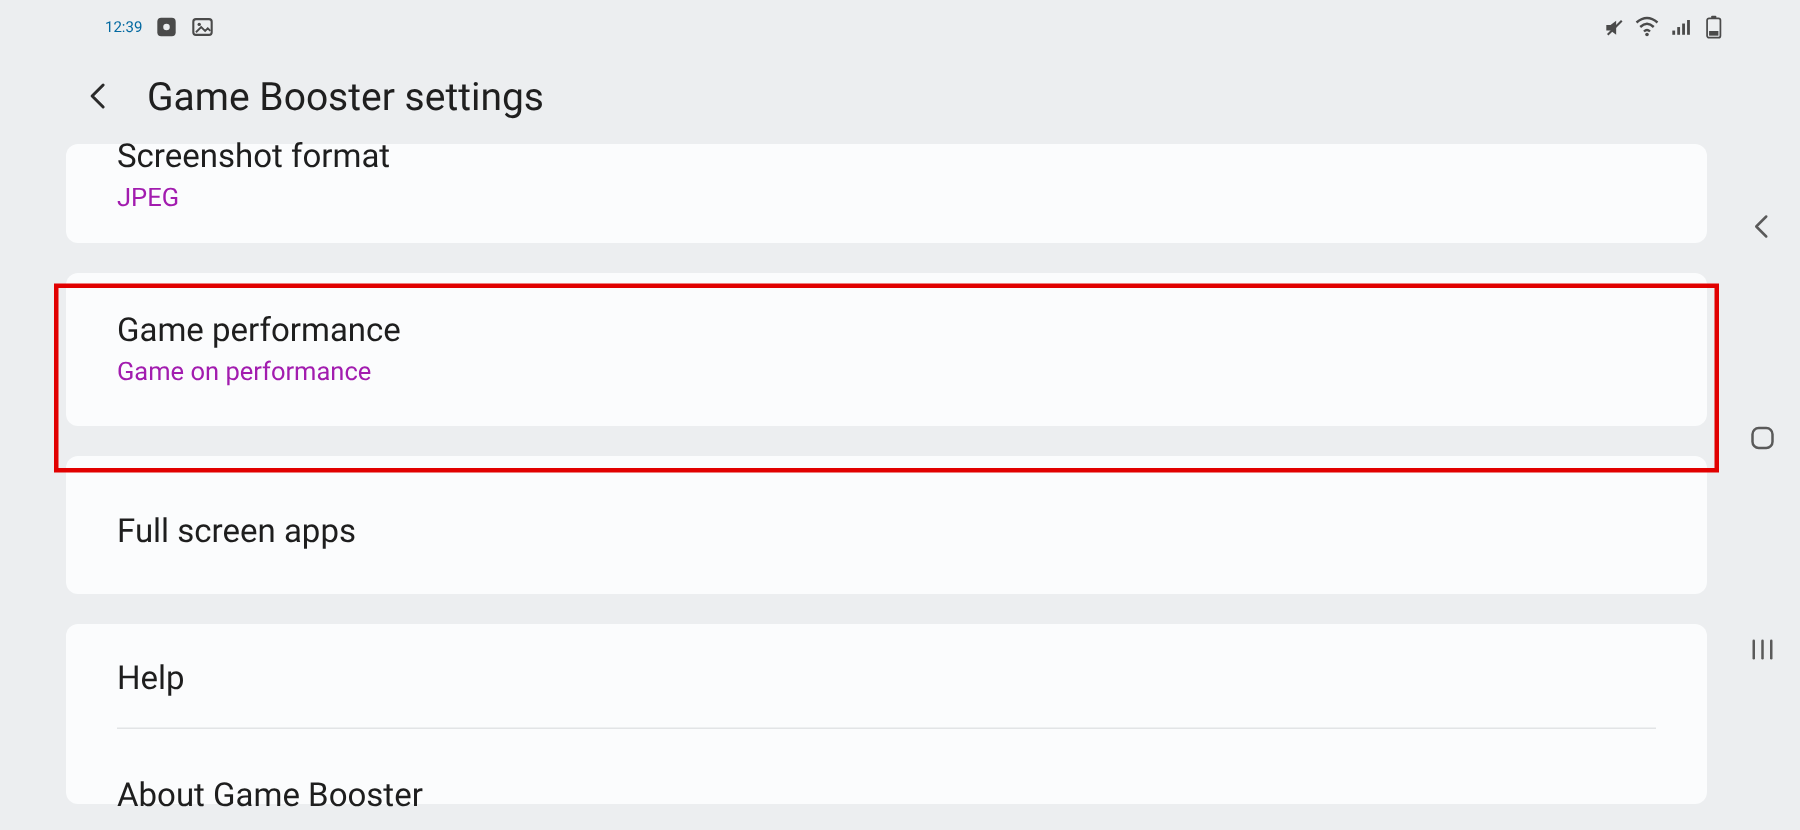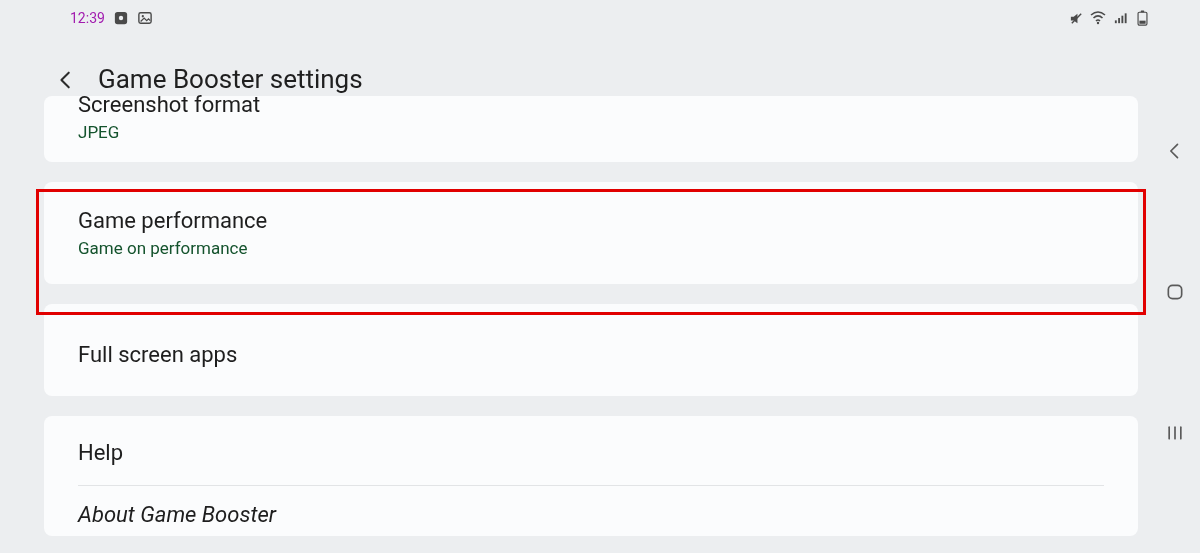--- a/index.html
+++ b/index.html
@@ -13,34 +13,34 @@
 
   
   .status-bar {
     position: absolute;
     top: 6px; left: 0; right: 0;
     height: 24px;
     padding: 0 50px 0 70px;
     display: flex;
     align-items: center;
     justify-content: space-between;
-    font-size: 14px;
-    color: #a21caf;
+    font-size: 10px;
+    color: #0369a1;
   }
   .status-left { display: flex; align-items: center; gap: 8px; }
   .status-right { display: flex; align-items: center; gap: 6px; }
   .mini-icon { display:inline-flex; align-items:center; justify-content:center; width:16px; height:16px; color:#4a4a4a; }
 
   
   .header {
     position: absolute;
     top: 50px; left: 52px; right: 60px;
     height: 44px;
     display: flex;
-    align-items: flex-end;
+    align-items: flex-start;
     gap: 18px;
   }
   .back-btn {
     width: 28px; height: 28px;
     display:flex; align-items:center; justify-content:center;
     color:#2b2b2b;
     cursor:pointer;
   }
   .header-title {
     font-size: 26px;
@@ -71,21 +71,21 @@
     border-bottom-right-radius: 8px;
     padding-bottom: 8px;
   }
   .item-title {
     font-size: 22px;
     color: #1e1e1e;
     line-height: 1.35;
   }
   .item-sub {
     font-size: 17px;
-    color: #14532d;
+    color: #a21caf;
     margin-top: 2px;
   }
   .cut-title {
     font-size: 22px;
     color: #1e1e1e;
     line-height: 1.1;
     position: relative;
     top: -3px;
   }
   .divider {
@@ -195,21 +195,21 @@
     <div class="item-sub">Game on performance</div>
   </div>
 
   <div class="card" style="padding-top:36px; padding-bottom:26px;">
     <div class="item-title">Full screen apps</div>
   </div>
 
   <div class="card last" style="padding-top:22px;">
     <div class="item-title">Help</div>
     <div class="divider"></div>
-    <div class="item-title" style="position:relative; top:2px;font-style:italic;">About Game Booster</div>
+    <div class="item-title" style="position:relative; top:18px;">About Game Booster</div>
   </div>
 
 </div>
 
 <div class="highlight-box" style="top:189px; left:36px; width:1110px; height:126px;"></div>
 
 <div class="side-nav">
   <div class="nav-btn">
     <svg viewBox="0 0 24 24" width="20" height="20">
         <path d="M15 4 L7 12 L15 20" fill="none" stroke="#5a5a5a" stroke-width="2" stroke-linecap="round" stroke-linejoin="round"></path>

